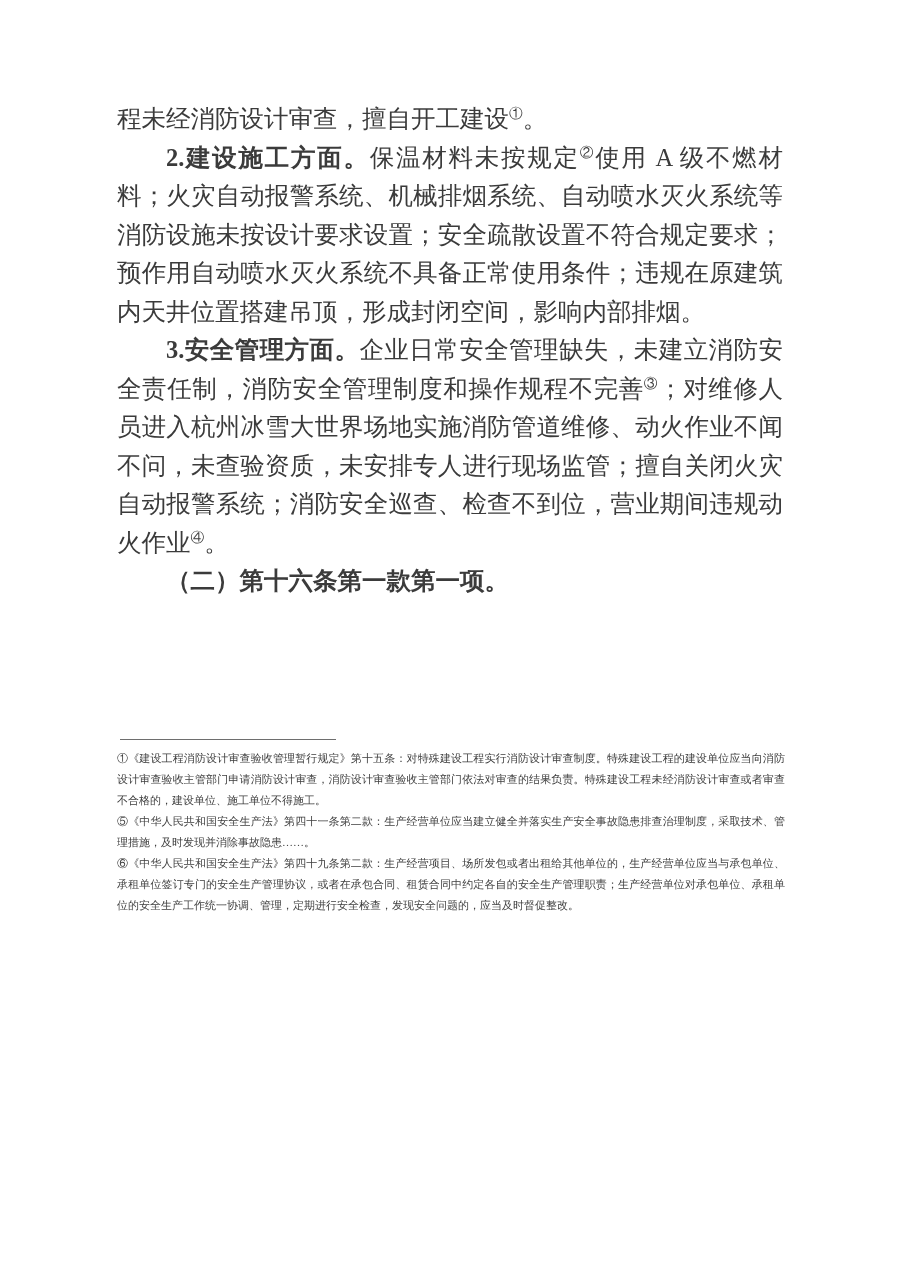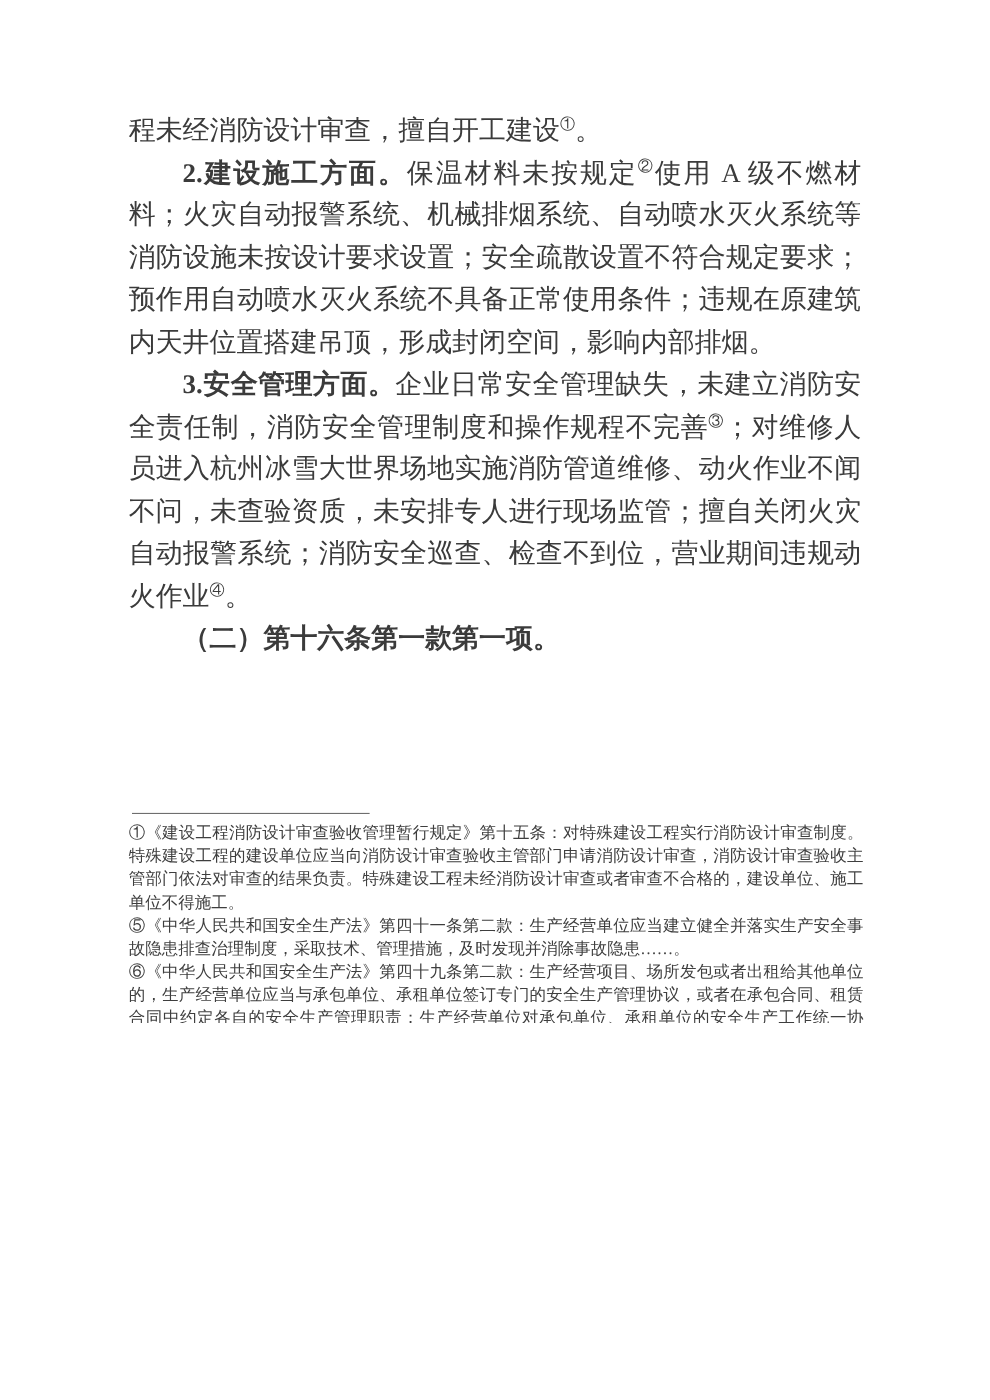--- a/index.html
+++ b/index.html
@@ -33,21 +33,21 @@
     position:absolute;
     left:120px; top:739px;
     width:216px;
     border:none;
     border-top:1.5px solid #6e6e6e;
     margin:0; padding:0;
   }
   .footnotes {
     position:absolute;
     left:117px; top:748px; width:668px;
-    font-size:15px;
+    font-size:11px;
     line-height:21px;
     text-align:justify;
     text-justify:inter-ideograph;
     text-align-last:left;
     color:#3e3e3e;
   }
   .footnotes p { margin:0; padding:0; }
   .page-number {
     position:absolute;
     left:0; right:0; top:1178px;

